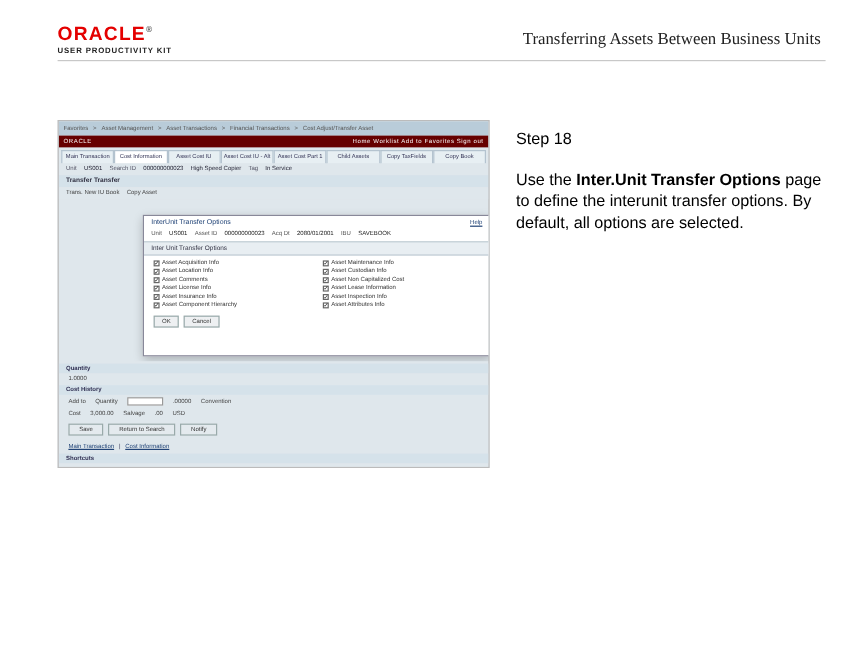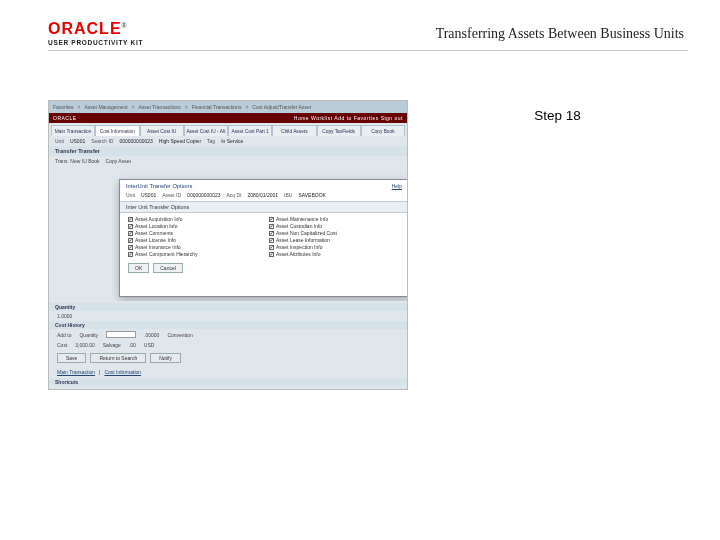--- a/index.html
+++ b/index.html
@@ -271,21 +271,20 @@
   .side-text {
     position: absolute;
     left: 430px;
     top: 108px;
     width: 255px;
     color: #000;
   }
   .step-label {
     font-size: 13.5px;
     margin-bottom: 18px;
-    text-align: center;
   }
   .body-text {
     font-size: 13.5px;
     line-height: 1.35;
   }
   .body-text b { font-weight: 700; }
 </style>
 </head>
 <body>
 
@@ -447,13 +446,16 @@
     <div class="ss-footer">
       <span class="link">Main Transaction</span> |
       <span class="link">Cost Information</span>
     </div>
     <div class="ss-quant" style="margin-top:3px">Shortcuts</div>
   </div>
 </div>
 
 <div class="side-text">
   <div class="step-label">Step 18</div>
+  <div class="body-text">
+    <span>Use the </span><b>Inter.Unit Transfer Options</b><span> page to define the interunit transfer options. By default, all options are selected.</span>
+  </div>
 </div>
 
 </body></html>

